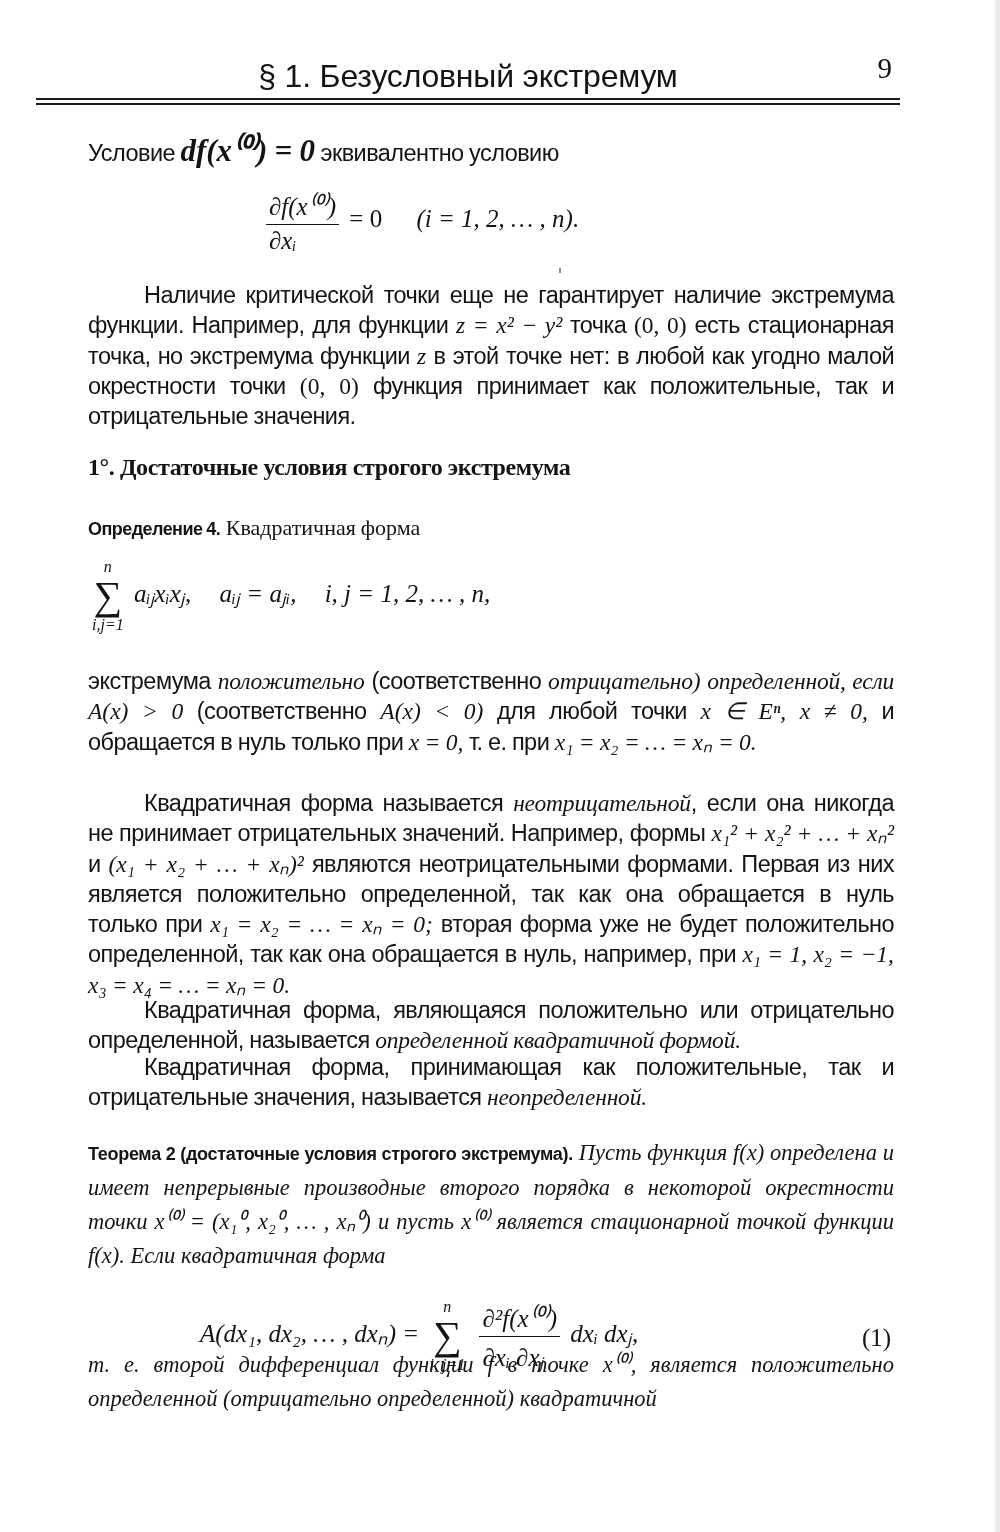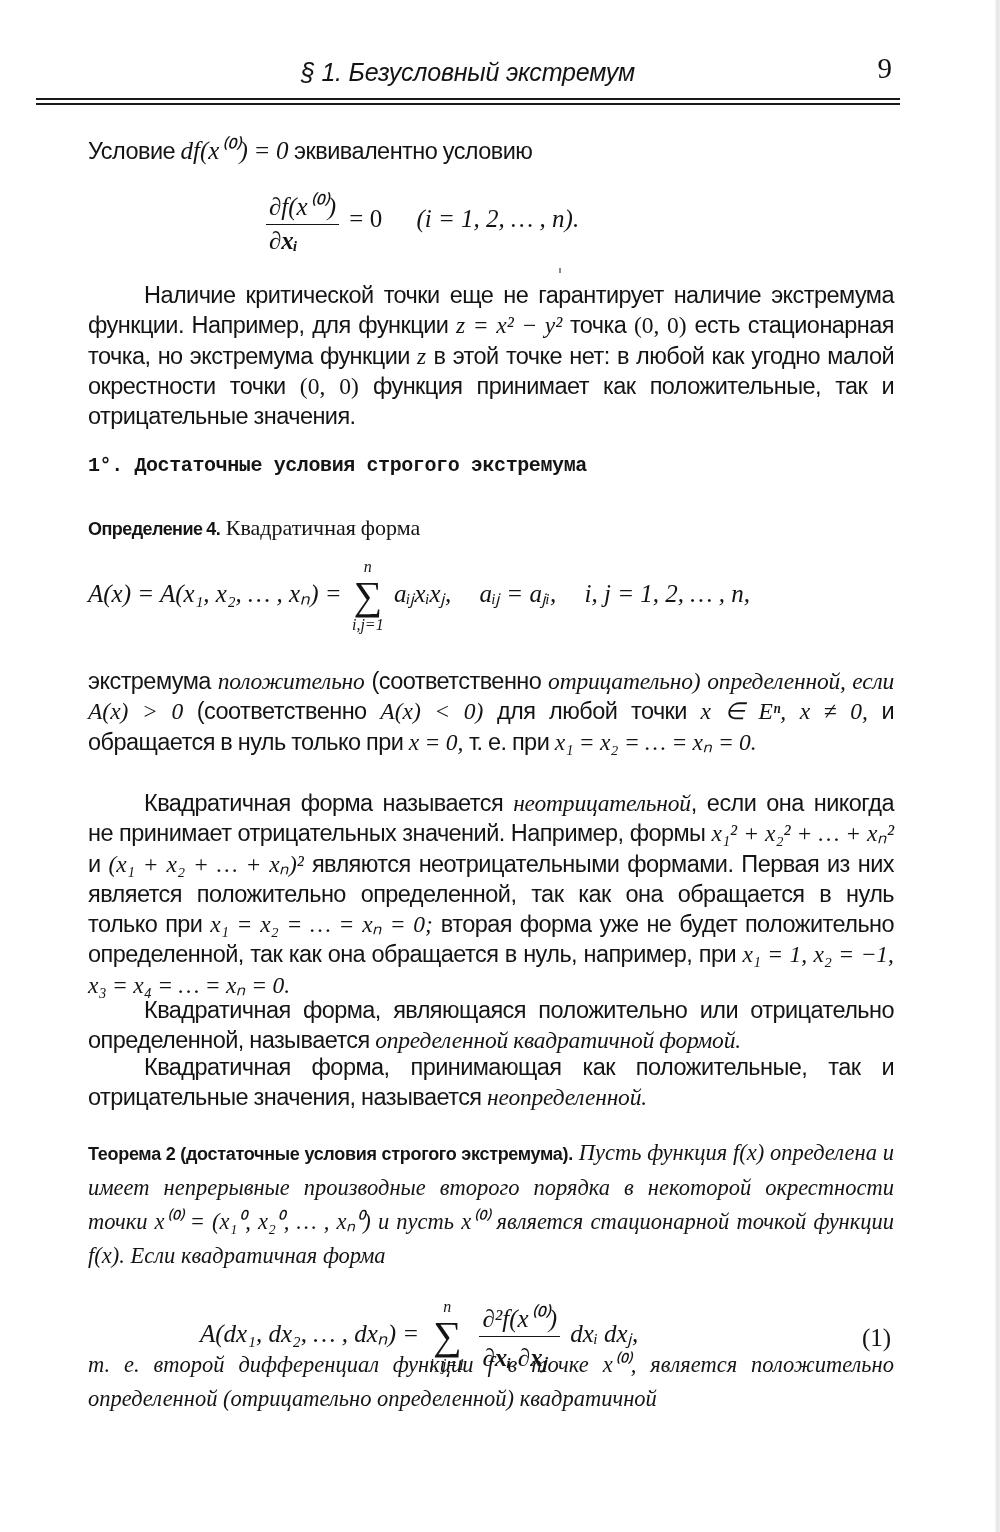--- a/index.html
+++ b/index.html
@@ -9,78 +9,78 @@
   }
   .edge-shadow {
     position: absolute; right: 0; top: 0; width: 6px; height: 1532px;
     background: linear-gradient(to right, #ffffff, #e4e4e4 60%, #f0f0f0);
   }
   .running-head {
     position: absolute; left: 36px; top: 58px; width: 864px; height: 40px;
   }
   .running-head .title {
     position: absolute; left: 0; right: 0; top: 0; text-align: center;
-    font-family: "Liberation Sans", sans-serif; font-style: italic;
-    font-size: 25px; letter-spacing: -0.2px;
+    font-family: "Liberation Sans", sans-serif; 
+    font-size: 32px; letter-spacing: -0.2px;
   }
   .running-head .pagenum {
     position: absolute; right: 8px; top: -6px; font-size: 29px;
   }
   .rule { position: absolute; left: 36px; width: 864px; background: #1a1a1a; }
   .rule.r1 { top: 98px; height: 2px; }
   .rule.r2 { top: 103px; height: 2px; }
 
   .block { position: absolute; left: 88px; width: 806px; }
   .para {
     font-size: 23.5px; line-height: 30.3px; text-align: justify;
     font-family: "Liberation Sans", sans-serif; letter-spacing: -0.55px;
     word-spacing: -0.5px;
   }
   .indent { text-indent: 56px; }
   .m { font-family: "Liberation Serif", serif; font-style: italic; letter-spacing: 0; }
   .n { font-family: "Liberation Serif", serif; font-style: normal; letter-spacing: 0; }
   .it { font-style: italic; font-family: "Liberation Serif", serif; letter-spacing: -0.2px; }
   .heading {
-    font-family: Liberation Mono, monospace; font-weight: bold;
-    font-size: 20px; letter-spacing: -0.4px;
+    font-family: Liberation Serif, serif; font-weight: bold;
+    font-size: 24px; letter-spacing: -0.4px;
   }
   .def-label { font-family: "Liberation Sans", sans-serif; font-weight: bold; font-size: 18px; }
   .theorem {
     font-size: 22.5px; line-height: 34px; text-align: justify;
     font-family: "Liberation Serif", serif; font-style: italic;
   }
   .theorem .lbl {
     font-family: Liberation Sans, sans-serif; font-style: normal; font-weight: bold;
     font-size: 18px; letter-spacing: -0.3px;
   }
   .formula { position: absolute; font-family: "Liberation Serif", serif; font-size: 25px; white-space: nowrap; }
   .frac { display: inline-block; vertical-align: middle; margin: 0 4px; }
   .frac .num { display: block; padding: 0 3px 2px; }
-  .frac .den { display: block; border-top: 1.6px solid #141414; padding: 2px 3px 0; font-weight: bold; }
+  .frac .den { display: block; border-top: 1.6px solid #141414; padding: 2px 3px 0; }
   .sum { display: inline-block; vertical-align: middle; text-align: center; margin: 0 4px; }
   .sum .top, .sum .bot { display: block; font-size: 16px; font-style: italic; line-height: 18px; }
   .sum .sig { display: block; font-size: 40px; line-height: 40px; font-style: normal; }
   .eqno { position: absolute; font-family: "Liberation Serif", serif; font-size: 25px; }
   .dot-mark { position: absolute; left: 559px; top: 268px; width: 2px; height: 5px; background: #888; }
 </style>
 </head>
 <body>
 
 <div class="edge-shadow"></div>
 
 <div class="running-head">
   <div class="title">§ 1. Безусловный экстремум</div>
   <div class="pagenum">9</div>
 </div>
 <div class="rule r1"></div>
 <div class="rule r2"></div>
 
 <div class="block para" style="top:136px;">
   <span>Условие</span>
-  <span class="m" style="font-size:25px;">df(x⁽⁰⁾) = 0</span>
+  <span class="m" style="font-size:31px;font-weight:bold;">df(x⁽⁰⁾) = 0</span>
   <span>эквивалентно условию</span>
 </div>
 
 <div class="formula" style="left:262px; top:188px;">
   <span class="frac">
     <span class="num m">∂f(x⁽⁰⁾)</span>
     <span class="den m">∂xᵢ</span>
   </span>
   <span class="n">= 0</span>
   <span class="m" style="margin-left:28px;">(i = 1, 2, … , n).</span>
@@ -100,21 +100,20 @@
 </div>
 
 <div class="block heading" style="top:454px;">1°. Достаточные условия строгого экстремума</div>
 
 <div class="block para" style="top:512px;">
   <span class="def-label">Определение 4.</span>
   <span class="n" style="font-size:22px;">Квадратичная форма</span>
 </div>
 
 <div class="formula" style="left:88px; top:558px;">
-  <span class="m">A(x) = A(x₁, x₂, … , xₙ) =</span>
   <span class="sum">
     <span class="top">n</span>
     <span class="sig">∑</span>
     <span class="bot">i,j=1</span>
   </span>
   <span class="m">aᵢⱼxᵢxⱼ,</span>
   <span class="m" style="margin-left:22px;font-family:Liberation Serif, serif;">aᵢⱼ = aⱼᵢ,</span>
   <span class="m" style="margin-left:22px;">i, j = 1, 2, … , n,</span>
 </div>
 

